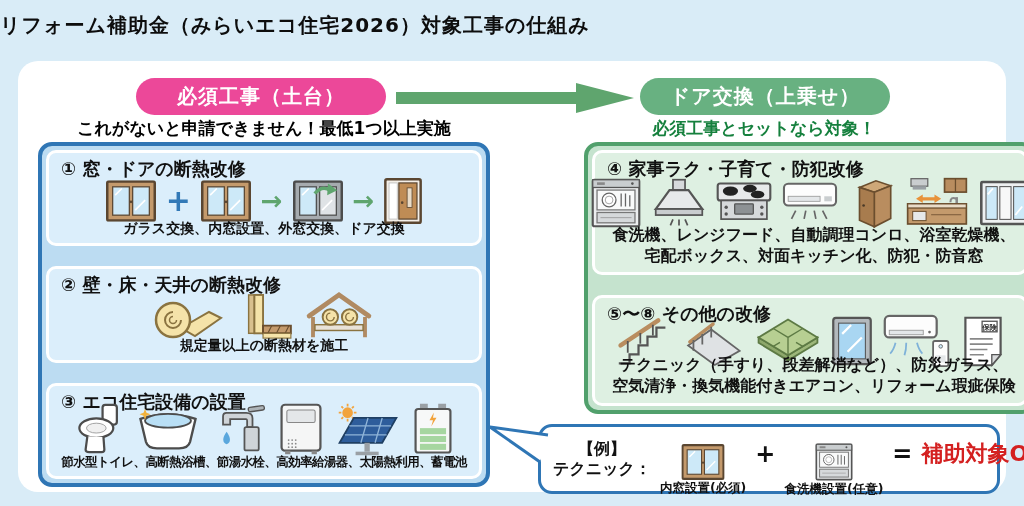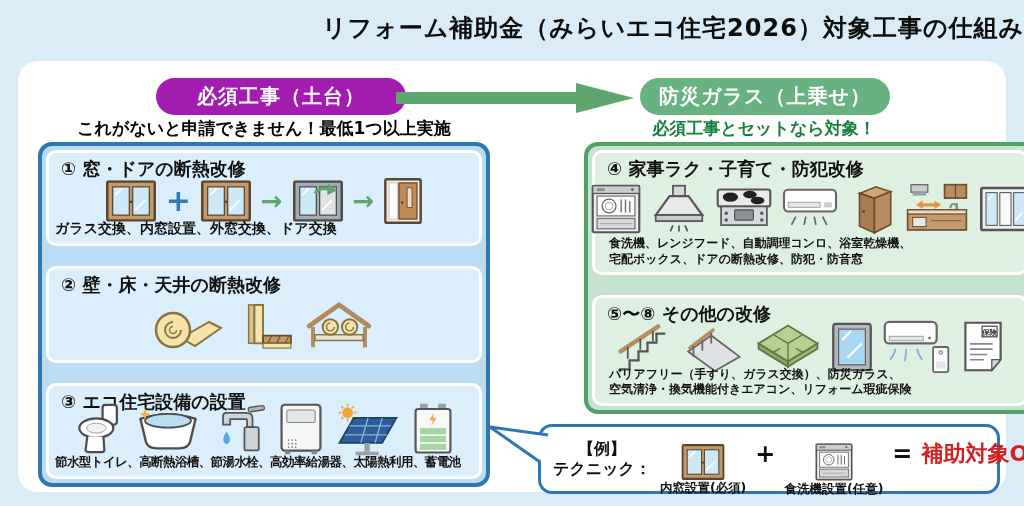--- a/index.html
+++ b/index.html
@@ -4,33 +4,33 @@
 <style>
   * { box-sizing: border-box; }
   html,body { margin:0; padding:0; }
   body {
     width:1024px; height:506px; position:relative; overflow:hidden;
     background:#d9ecf7;
     font-family:"DejaVu Sans","Liberation Sans",sans-serif;
     color:#111;
   }
   .title {
-    position:absolute; top:12px; left:0; width:1024px; text-align:right;
-    font-size:24px; font-weight:bold; letter-spacing:1px; color:#0d0d0d;
+    position:absolute; top:12px; left:0; width:1024px; text-align:left;
+    font-size:20px; font-weight:bold; letter-spacing:1px; color:#0d0d0d;
   }
   .panel {
     position:absolute; left:18px; top:61px; width:988px; height:431px;
     background:#ffffff; border-radius:20px;
   }
   .pill {
     position:absolute; top:78px; height:37px; border-radius:19px;
     color:#fff; font-size:20px; font-weight:bold;
     display:flex; align-items:center; justify-content:center; letter-spacing:1px;
   }
-  .pill.blue  { left:156px; width:250px; background:#a21caf; }
+  .pill.blue  { left:136px; width:250px; background:#ec4899; }
   .pill.green { left:640px; width:250px; background:#68b181; }
   .flow-arrow { position:absolute; left:396px; top:82px; }
   .warning {
     position:absolute; left:30px; top:117px; width:468px; text-align:center;
     font-size:17px; font-weight:bold; color:#000000;
   }
   .note {
     position:absolute; left:538px; top:117px; width:452px; text-align:center;
     font-size:17px; font-weight:bold; color:#15803d;
   }
@@ -42,23 +42,23 @@
   .bigbox.green { left:538px; top:142px; width:452px; height:272px; background:#c5e3ce; border:4px solid #51a06c;margin-left:46px; }
   .subbox {
     background:#dbeefb; border:3px solid #ffffff; border-radius:10px;
     flex:1; display:flex; flex-direction:column; padding:3px 6px; min-height:0;
   }
   .bigbox.green .subbox { background:#def0e2; }
   .bigbox.green .subbox.tall { flex:1.15; }
   .subhead { margin:1px 0 0 6px; font-size:18px; font-weight:bold; color:#111; }
   .icon-row { flex:1; display:flex; align-items:center; justify-content:center; gap:10px; min-height:0; }
   .icon-row svg { flex:none; }
-  .caption { font-size:14px; font-weight:bold; margin:0 0 2px; }
+  .caption { text-align:center; font-size:14px; font-weight:bold; margin:0 0 2px; }
   .caption.tight { font-size:12.5px; letter-spacing:-0.6px;margin-top:9px; }
-  .caption.left2 { text-align:left; margin-left:8px; line-height:1.3; font-size:12px; }
+  .caption.left2 { text-align:center; margin-left:8px; line-height:1.3; font-size:16px;font-family:Liberation Mono, monospace; }
   .glyph { font-weight:bold; line-height:1; }
   .glyph.blue  { color:#3279b7; font-size:30px; }
   .glyph.green { color:#5fa56e; font-size:26px; }
   .example {
     position:absolute; left:538px; top:424px; width:462px; height:70px;
     background:#fff; border:3px solid #2f76b5; border-radius:14px;
     display:flex; align-items:center; padding:0 12px; gap:9px; z-index:4;
   }
   .tail { position:absolute; left:488px; top:423px; z-index:6; }
   .ex-label { font-size:16px; font-weight:bold; text-align:center; line-height:1.25; white-space:nowrap; }
@@ -275,21 +275,21 @@
 <div class="title">リフォーム補助金（みらいエコ住宅2026）対象工事の仕組み</div>
 
 <div class="panel"></div>
 
 <div class="pill blue">必須工事（土台）</div>
 
 <svg class="flow-arrow" width="240" height="32" viewBox="0 0 240 32">
   <polygon points="0,10 180,10 180,1 238,16 180,31 180,22 0,22" fill="#5fa56e"></polygon>
 </svg>
 
-<div class="pill green">防災ガラス（上乗せ）</div>
+<div class="pill green">ドア交換（上乗せ）</div>
 
 <div class="warning">これがないと申請できません！最低1つ以上実施</div>
 <div class="note">必須工事とセットなら対象！</div>
 
 <div class="bigbox blue">
 
   <div class="subbox">
     <div class="subhead">① 窓・ドアの断熱改修</div>
     <div class="icon-row">
       <svg width="50" height="42" viewBox="0 0 60 50">
@@ -317,20 +317,21 @@
       <svg width="72" height="50" viewBox="0 0 72 50">
           <use href="#sym-roll"></use>
         </svg>
       <svg width="58" height="48" viewBox="0 0 60 50">
           <use href="#sym-floorsec"></use>
         </svg>
       <svg width="72" height="52" viewBox="0 0 74 54">
           <use href="#sym-roofins"></use>
         </svg>
     </div>
+    <div class="caption">規定量以上の断熱材を施工</div>
   </div>
 
   <div class="subbox">
     <div class="subhead">③ エコ住宅設備の設置</div>
     <div class="icon-row">
       <svg width="50" height="52" viewBox="0 0 56 58">
           <use href="#sym-toilet"></use>
         </svg>
       <svg width="68" height="48" viewBox="0 0 74 52">
           <use href="#sym-bathtub"></use>
@@ -374,21 +375,21 @@
         </svg>
       <svg width="66" height="52" viewBox="0 0 78 62">
           <use href="#sym-kitchen"></use>
         </svg>
       <svg width="50" height="46" viewBox="0 0 58 52">
           <use href="#sym-winwhite"></use>
         </svg>
     </div>
     <div class="caption left2">
       <span>食洗機、レンジフード、自動調理コンロ、浴室乾燥機、</span><br>
-      <span>宅配ボックス、ドアの断熱改修、防犯・防音窓</span>
+      <span>宅配ボックス、対面キッチン化、防犯・防音窓</span>
     </div>
   </div>
 
   <div class="subbox">
     <div class="subhead">⑤〜⑧ その他の改修</div>
     <div class="icon-row">
       <svg width="56" height="52" viewBox="0 0 62 58">
           <use href="#sym-stairs"></use>
         </svg>
       <svg width="64" height="52" viewBox="0 0 72 58">
@@ -401,21 +402,21 @@
           <use href="#sym-glasspane"></use>
         </svg>
       <svg width="68" height="54" viewBox="0 0 76 60">
           <use href="#sym-acpur"></use>
         </svg>
       <svg width="44" height="53" viewBox="0 0 50 60">
           <use href="#sym-insdoc"></use>
         </svg>
     </div>
     <div class="caption left2">
-      <span>バリアフリー（手すり、ガラス交換）、防災ガラス、</span><br>
+      <span>テクニック（手すり、段差解消など）、防災ガラス、</span><br>
       <span>空気清浄・換気機能付きエアコン、リフォーム瑕疵保険</span>
     </div>
   </div>
 </div>
 
 <svg class="tail" width="62" height="42" viewBox="0 0 62 42">
   <polygon points="2,4 60,12 52,39" fill="#ffffff"></polygon>
   <path d="M60 12 L2 4 L52 39" fill="none" stroke="#2f76b5" stroke-width="3" stroke-linejoin="round"></path>
 </svg>
 

